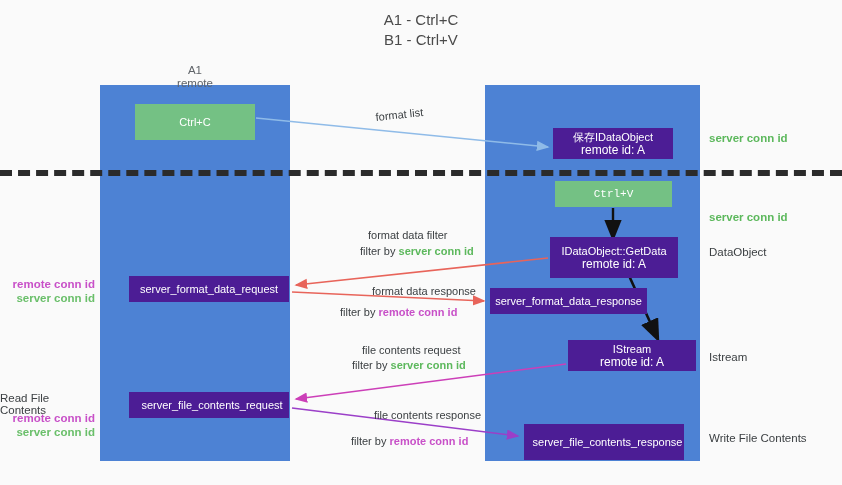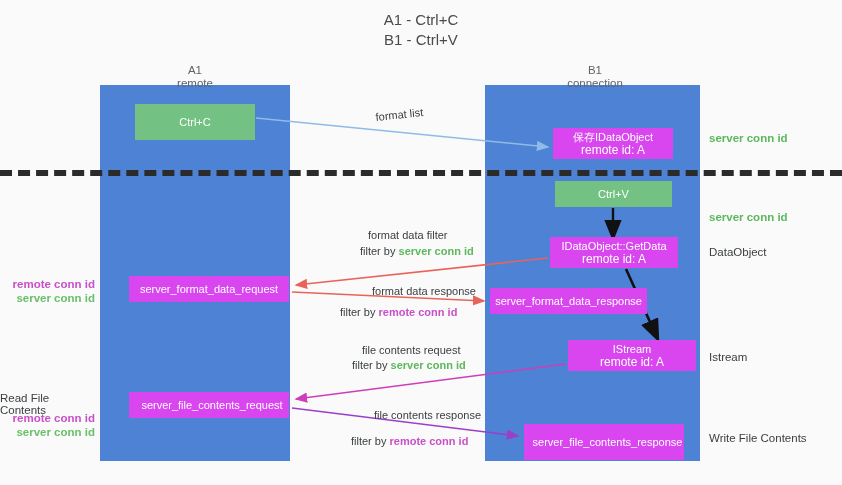--- a/index.html
+++ b/index.html
@@ -40,26 +40,26 @@
   
   .node{
     box-sizing:border-box;
     display:flex;flex-direction:column;
     align-items:center;justify-content:center;
     text-align:center;color:#ffffff;
     font-size:11px;line-height:13px;
   }
   .node .l2{font-size:12px;}
   .green{background:#74c184;}
-  .orange{background:#d946ef;}
+  .orange{background:#4c1d95;}
 
   #n-ctrlc{left:135px;top:104px;width:120px;height:36px;}
   #n-idataobject{left:553px;top:128px;width:120px;height:31px;}
-  #n-ctrlv{left:555px;top:181px;width:117px;height:26px;}
-  #n-getdata{left:550px;top:237px;width:128px;height:31px;}
+  #n-ctrlv{left:555px;top:181px;width:117px;height:26px;font-family:Liberation Mono, monospace;}
+  #n-getdata{left:550px;top:237px;width:128px;height:41px;}
   #n-fmt-req{left:129px;top:276px;width:160px;height:26px;}
   #n-fmt-resp{left:490px;top:288px;width:157px;height:26px;}
   #n-istream{left:568px;top:340px;width:128px;height:31px;}
   #n-file-req{left:129px;top:392px;width:160px;height:26px;padding-left:6px;}
   #n-file-resp{left:524px;top:424px;width:160px;height:36px;padding-left:7px;}
 
   
   .right-label{font-size:11.5px;color:#3c4043;}
   .green-txt{color:#5cb85c;font-weight:bold;font-size:11.5px;}
   #r-conn1{left:709px;top:132px;}
@@ -141,24 +141,20 @@
 
   <div class="abs" id="title">
     <div>A1 - Ctrl+C</div>
     <div>B1 - Ctrl+V</div>
   </div>
 
   <div class="abs col-head" id="head-a1">
     <div>A1</div>
     <div>remote</div>
   </div>
-  <div class="abs col-head" id="head-b1">
-    <div>B1</div>
-    <div>connection</div>
-  </div>
 
   <div class="abs node green" id="n-ctrlc">
     <div>Ctrl+C</div>
   </div>
 
   <div class="abs node orange" id="n-idataobject">
     <div>保存IDataObject</div>
     <div class="l2">remote id: A</div>
   </div>
 

